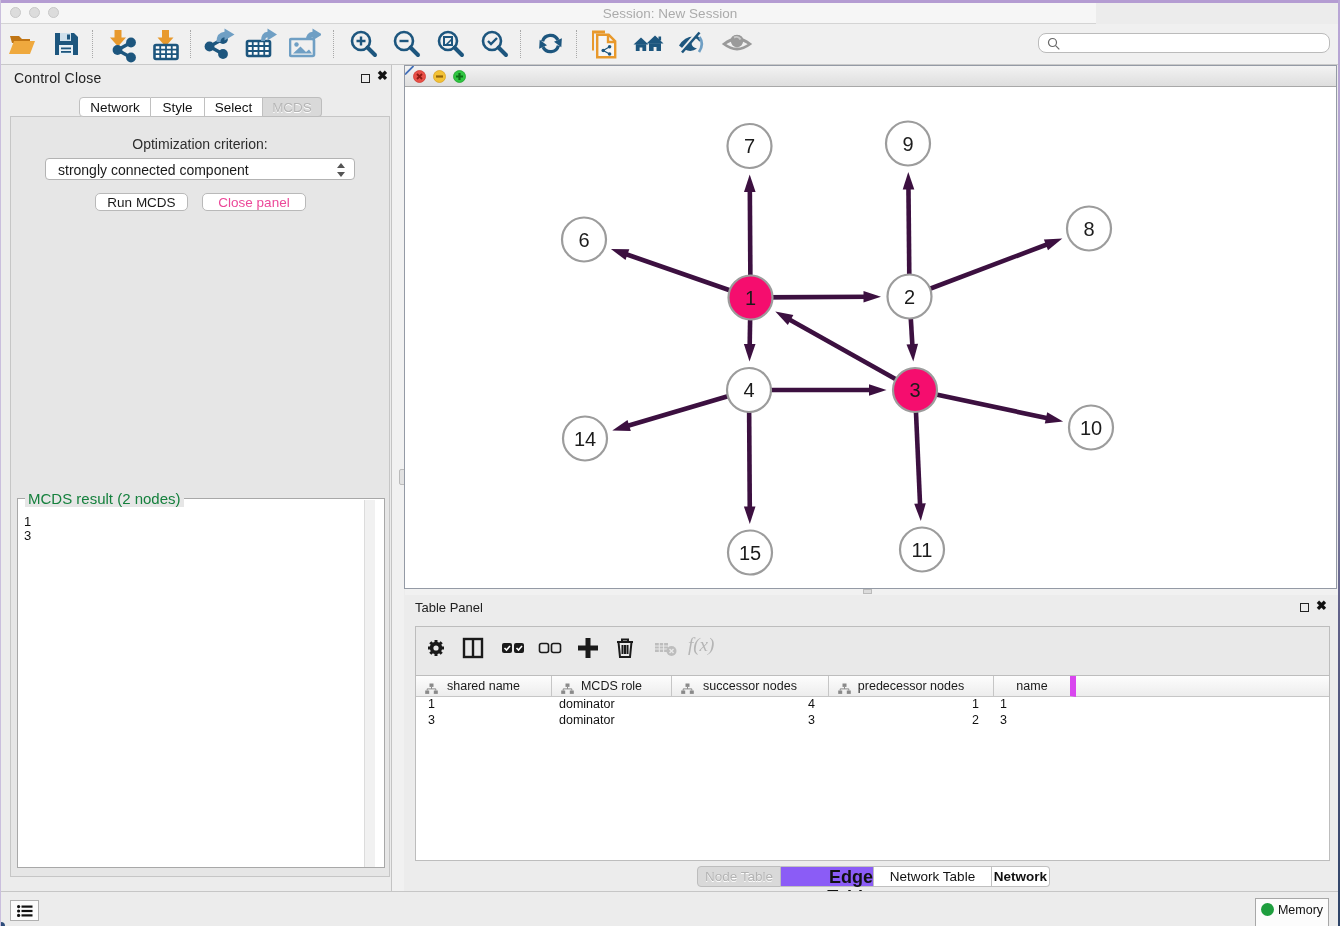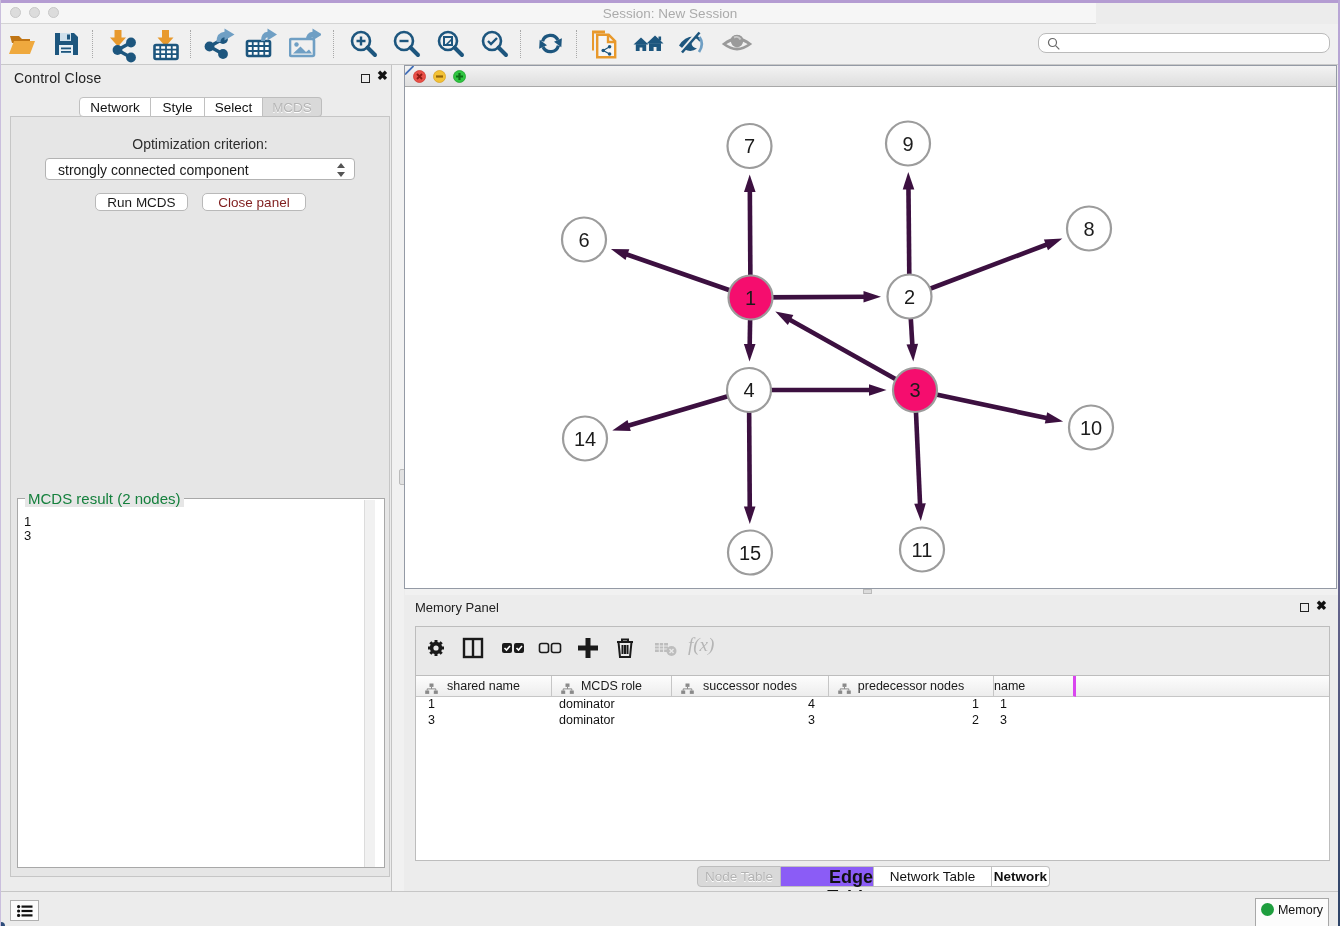--- a/index.html
+++ b/index.html
@@ -162,21 +162,21 @@
     <div style="width:59px;background:#d9d9d9;border:1px solid #bdbdbd;border-left:none;border-radius:0 4px 4px 0;font-size:13.5px;color:#b5b5b5;text-shadow:0 1px 0 #fff;text-align:center;line-height:19px">MCDS</div>
   </div>
   <div class="abs" style="left:10px;top:71px;width:380px;text-align:center;font-size:14px;color:#2e2e2e">Optimization criterion:</div>
   <div class="abs" style="left:45px;top:93px;width:310px;height:22px;background:#fff;border:1px solid #b3b3b3;border-radius:4px">
      <div class="abs" style="left:12px;top:3px;font-size:14px;color:#1a1a1a">strongly connected component</div>
      <svg class="abs" style="right:8px;top:3px" width="10" height="16" viewBox="0 0 10 16">
         <path d="M5 1 L9 6 H1 z M5 15 L1 10 h8 z" fill="#555"></path>
       </svg>
   </div>
   <div class="abs" style="left:95px;top:128px;width:93px;height:18px;background:#fff;border:1px solid #b9b9b9;border-radius:5px;font-size:13.5px;color:#1a1a1a;text-align:center;line-height:17px">Run MCDS</div>
-  <div class="abs" style="left:202px;top:128px;width:104px;height:18px;background:#fff;border:1px solid #b9b9b9;border-radius:5px;font-size:13.5px;color:#7f1d1d;text-align:center;line-height:17px">Close panel</div>
+  <div class="abs" style="left:202px;top:128px;width:104px;height:18px;background:#fff;border:1px solid #b9b9b9;border-radius:5px;font-size:13.5px;color:#ec4899;text-align:center;line-height:17px">Close panel</div>
   <div class="abs" style="left:17px;top:433px;width:368px;height:370px;border:1px solid #a8a8a8;background:#fff">
      <div class="abs" style="left:346px;top:1px;width:11px;height:367px;background:#f1f1f1;border-left:1px solid #dcdcdc"></div>
      <div class="abs" style="left:6px;top:15px;font-size:13px;color:#111">1</div>
      <div class="abs" style="left:6px;top:29px;font-size:13px;color:#111">3</div>
   </div>
   <div class="abs" style="left:25px;top:425px;background:#e6e6e6;padding:0 3px;font-size:15px;color:#15803d">MCDS result (2 nodes)</div>
 </div>
 <div class="abs" style="left:399px;top:469px;width:7px;height:16px;background:#e2e2e2;border:1px solid #bbb;border-radius:2px"></div>
 
 <div class="abs" style="left:404px;top:65px;width:933px;height:524px;border:1px solid #949aa5;background:#fff">
@@ -242,21 +242,21 @@
     <text x="1089" y="235.5" font-size="20" fill="#1c1c1c" text-anchor="middle">8</text>
     <text x="908" y="150.5" font-size="20" fill="#1c1c1c" text-anchor="middle">9</text>
     <text x="1091" y="434.5" font-size="20" fill="#1c1c1c" text-anchor="middle">10</text>
     <text x="922" y="556.5" font-size="20" fill="#1c1c1c" text-anchor="middle">11</text>
     <text x="585" y="445.5" font-size="20" fill="#1c1c1c" text-anchor="middle">14</text>
     <text x="750" y="559.5" font-size="20" fill="#1c1c1c" text-anchor="middle">15</text>
   </svg>
 <div class="abs" style="left:863px;top:589px;width:9px;height:5px;background:#dcdcdc;border:1px solid #bbb"></div>
 
 <div class="abs" style="left:405px;top:595px;width:935px;height:296px;background:#ececec">
-  <div class="abs" style="left:10px;top:5px;font-size:13px;color:#222">Memory Panel</div>
+  <div class="abs" style="left:10px;top:5px;font-size:13px;color:#222">Table Panel</div>
   <div class="abs" style="left:895px;top:8px;width:9px;height:9px;border:1.6px solid #222"></div>
   <div class="abs" style="left:911px;top:3px;font-size:13px;font-weight:bold;color:#111">✖</div>
   <div class="abs" style="left:10px;top:31px;width:915px;height:235px;background:#e9e9e9;border:1px solid #bdbdbd">
     <div class="abs" style="left:0;top:0;width:913px;height:48px">
         <svg class="abs" style="left:7px;top:8px" width="26" height="26" viewBox="0 0 26 26">
           <g fill="#1a1a1a">
             <circle cx="13" cy="13" r="6.2"></circle>
             <g stroke="#1a1a1a" stroke-width="3">
               <path d="M13 5 v16 M5 13 h16 M7.3 7.3 l11.4 11.4 M18.7 7.3 L7.3 18.7"></path>
             </g>
@@ -328,21 +328,21 @@
               </g>
             </svg></span>successor nodes</div>
         <div class="abs" style="left:413px;top:0;width:165px;height:21px;border-right:1px solid #c6c6c6;border-bottom:1px solid #c6c6c6;text-align:center;font-size:12.5px;color:#1a1a1a;line-height:20px"><span class="abs" style="left:9px;top:4px"><svg width="13" height="12" viewBox="0 0 13 12" style="vertical-align:-1px">
               <g fill="#8a8a8a">
                 <rect x="4.5" y="0.5" width="4" height="3.4"></rect>
                 <rect x="0.2" y="7.5" width="4" height="3.4"></rect>
                 <rect x="8.8" y="7.5" width="4" height="3.4"></rect>
                 <path d="M6.5 3.9 v2 M2.2 7.5 v-1.6 h8.6 v1.6" fill="none" stroke="#8a8a8a" stroke-width="1"></path>
               </g>
             </svg></span>predecessor nodes</div>
-        <div class="abs" style="left:578px;top:0;width:82px;height:21px;border-right:3px solid #d946ef;border-bottom:1px solid #c6c6c6;font-size:12.5px;color:#1a1a1a;line-height:20px">name</div>
+        <div class="abs" style="left:578px;top:0;width:82px;height:21px;border-right:6px solid #d946ef;border-bottom:1px solid #c6c6c6;text-align:center;font-size:12.5px;color:#1a1a1a;line-height:20px">name</div>
         <div class="abs" style="left:660px;top:0;width:253px;height:21px;border-bottom:1px solid #c6c6c6"></div>
 
 <div class="abs" style="left:0;top:21px;width:914px;height:16px;font-size:12.5px;color:#111">
   <span class="abs" style="left:12px">1</span>
           <span class="abs" style="left:143px">dominator</span>
   <span class="abs" style="left:256px;width:143px;text-align:right">4</span>
   <span class="abs" style="left:413px;width:150px;text-align:right">1</span>
   <span class="abs" style="left:584px">1</span>
 </div>
 <div class="abs" style="left:0;top:37px;width:914px;height:16px;font-size:12.5px;color:#111">

